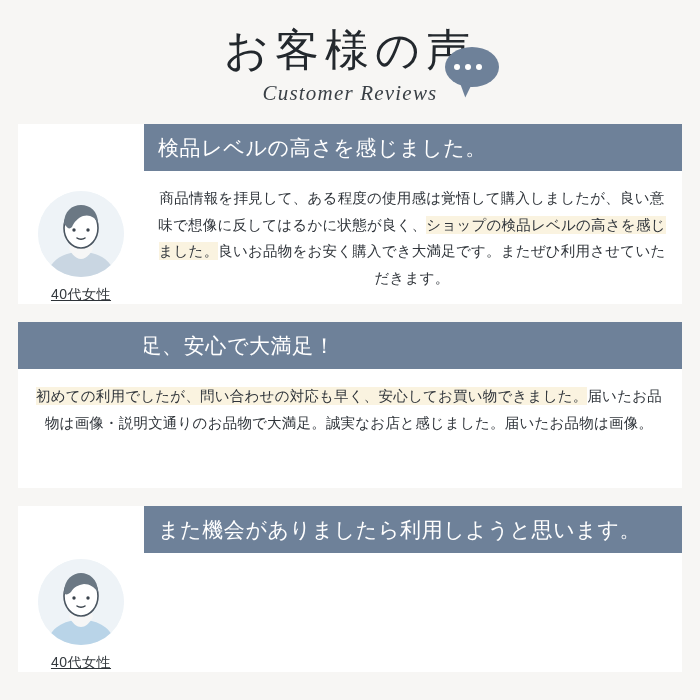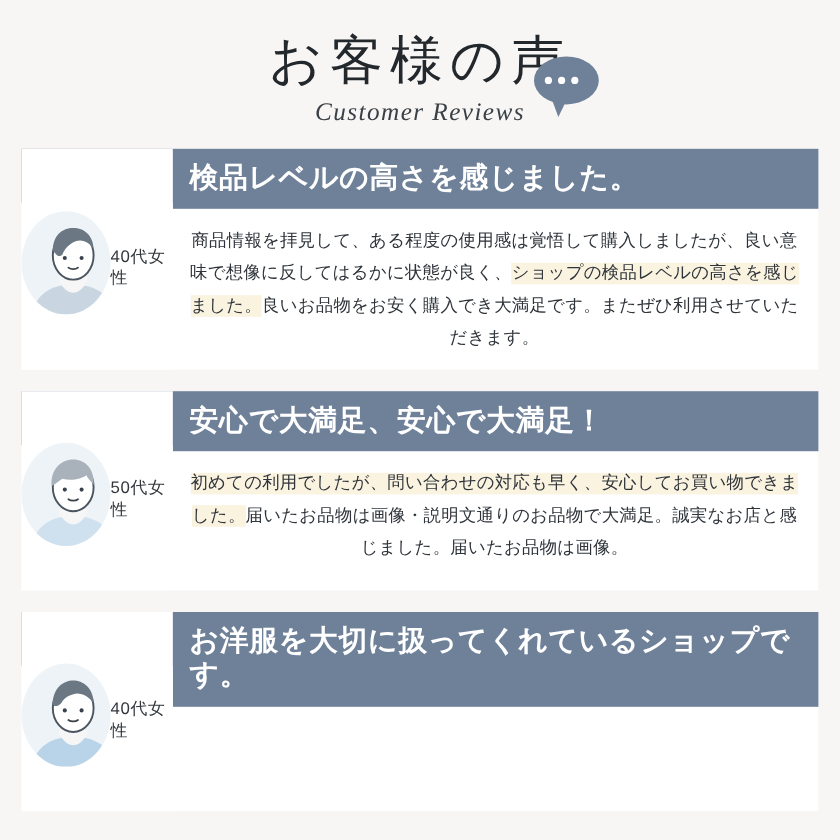--- a/index.html
+++ b/index.html
@@ -96,24 +96,25 @@
     background: #ffffff;
     display: flex;
     min-height: 166px;
     box-shadow: 0 0 0 0 rgba(0,0,0,0);
   }
   .avatar-col {
     width: 126px;
     flex: 0 0 126px;
     background: #ffffff;
     display: flex;
-    flex-direction: row;
+    flex-direction: column;
     align-items: center;
     justify-content: flex-end;
     padding-top: 6px;
+    text-decoration: underline;
   }
   .avatar {
     width: 86px;
     height: 86px;
     border-radius: 50%;
     background: #eef4f8;
     overflow: hidden;
     position: relative;
     display: block;
   }
@@ -126,22 +127,22 @@
   }
   .content-col {
     flex: 1 1 auto;
     display: flex;
     flex-direction: column;
     padding-right: 0;
   }
   .card-head {
     background: #6e8199;
     color: #ffffff;
-    font-size: 24px;
-    font-weight: bold;
+    font-size: 21px;
+    font-weight: normal;
     letter-spacing: 0.6px;
     padding: 11px 14px 11px 14px;
     line-height: 1.2;
   }
   .card-body {
     flex: 1 1 auto;
     padding: 14px 16px 12px 14px;
     font-size: 14.5px;
     line-height: 1.85;
     color: #2f343a;
@@ -206,35 +207,20 @@
         <div class="avatar-label">40代女性</div>
       </div>
       <div class="content-col">
         <div class="card-head">検品レベルの高さを感じました。</div>
         <div class="card-body"><span>商品情報を拝見して、ある程度の使用感は覚悟して購入しましたが、良い意味で想像に反してはるかに状態が良く、</span><span class="hl">ショップの検品レベルの高さを感じました。</span><span>良いお品物をお安く購入でき大満足です。またぜひ利用させていただきます。</span></div>
       </div>
     </div>
 
     <div class="card">
       <div class="strip"></div>
-      <div class="avatar-col">
-        <span class="avatar">
-          <svg width="86" height="86" viewBox="0 0 86 86" aria-hidden="true">
-            <circle cx="43" cy="43" r="43" fill="#eef3f7"></circle>
-            <path d="M8 86c4-17 17-25 35-25s31 8 35 25z" fill="#cfe0ee"></path>
-            <path d="M31 58c4 7 8 10 12 10s8-3 12-10l-2-8H33z" fill="#f6f6f6"></path>
-            <ellipse cx="43" cy="37" rx="17" ry="20" fill="#ffffff" stroke="#4a5560" stroke-width="1.6"></ellipse>
-            <path d="M25 36c-1-14 8-22 18-22s18 8 17 21c-2-3-4-4-6-8-4 3-12 5-20 3-3 2-5 4-9 6z" fill="#a9b2ba"></path>
-            <circle cx="36" cy="39" r="1.7" fill="#3a434c"></circle>
-            <circle cx="50" cy="39" r="1.7" fill="#3a434c"></circle>
-            <path d="M39 47c2 1.6 6 1.6 8 0" stroke="#3a434c" stroke-width="1.5" fill="none" stroke-linecap="round"></path>
-          </svg>
-        </span>
-        <div class="avatar-label">50代女性</div>
-      </div>
       <div class="content-col">
         <div class="card-head">安心で大満足、安心で大満足！</div>
         <div class="card-body"><span class="hl">初めての利用でしたが、問い合わせの対応も早く、安心してお買い物できました。</span><span>届いたお品物は画像・説明文通りのお品物で大満足。誠実なお店と感じました。届いたお品物は画像。</span></div>
       </div>
     </div>
 
     <div class="card">
       <div class="strip"></div>
       <div class="avatar-col">
         <span class="avatar">
@@ -245,18 +231,18 @@
             <ellipse cx="43" cy="37" rx="17" ry="20" fill="#ffffff" stroke="#4a5560" stroke-width="1.6"></ellipse>
             <path d="M26 34c0-14 9-20 17-20s17 6 17 19c-4-5-8-8-14-8-6 1-10 3-13 8-3 3-6 3-7 1z" fill="#6b7884"></path>
             <circle cx="36" cy="39" r="1.7" fill="#3a434c"></circle>
             <circle cx="50" cy="39" r="1.7" fill="#3a434c"></circle>
             <path d="M39 47c2 1.6 6 1.6 8 0" stroke="#3a434c" stroke-width="1.5" fill="none" stroke-linecap="round"></path>
           </svg>
         </span>
         <div class="avatar-label">40代女性</div>
       </div>
       <div class="content-col">
-        <div class="card-head">お洋服を大切に扱ってくれているショップです。</div>
+        <div class="card-head">また機会がありましたら利用しようと思います。</div>
       </div>
     </div>
 
   </div>
 </div>
 
 </body></html>

